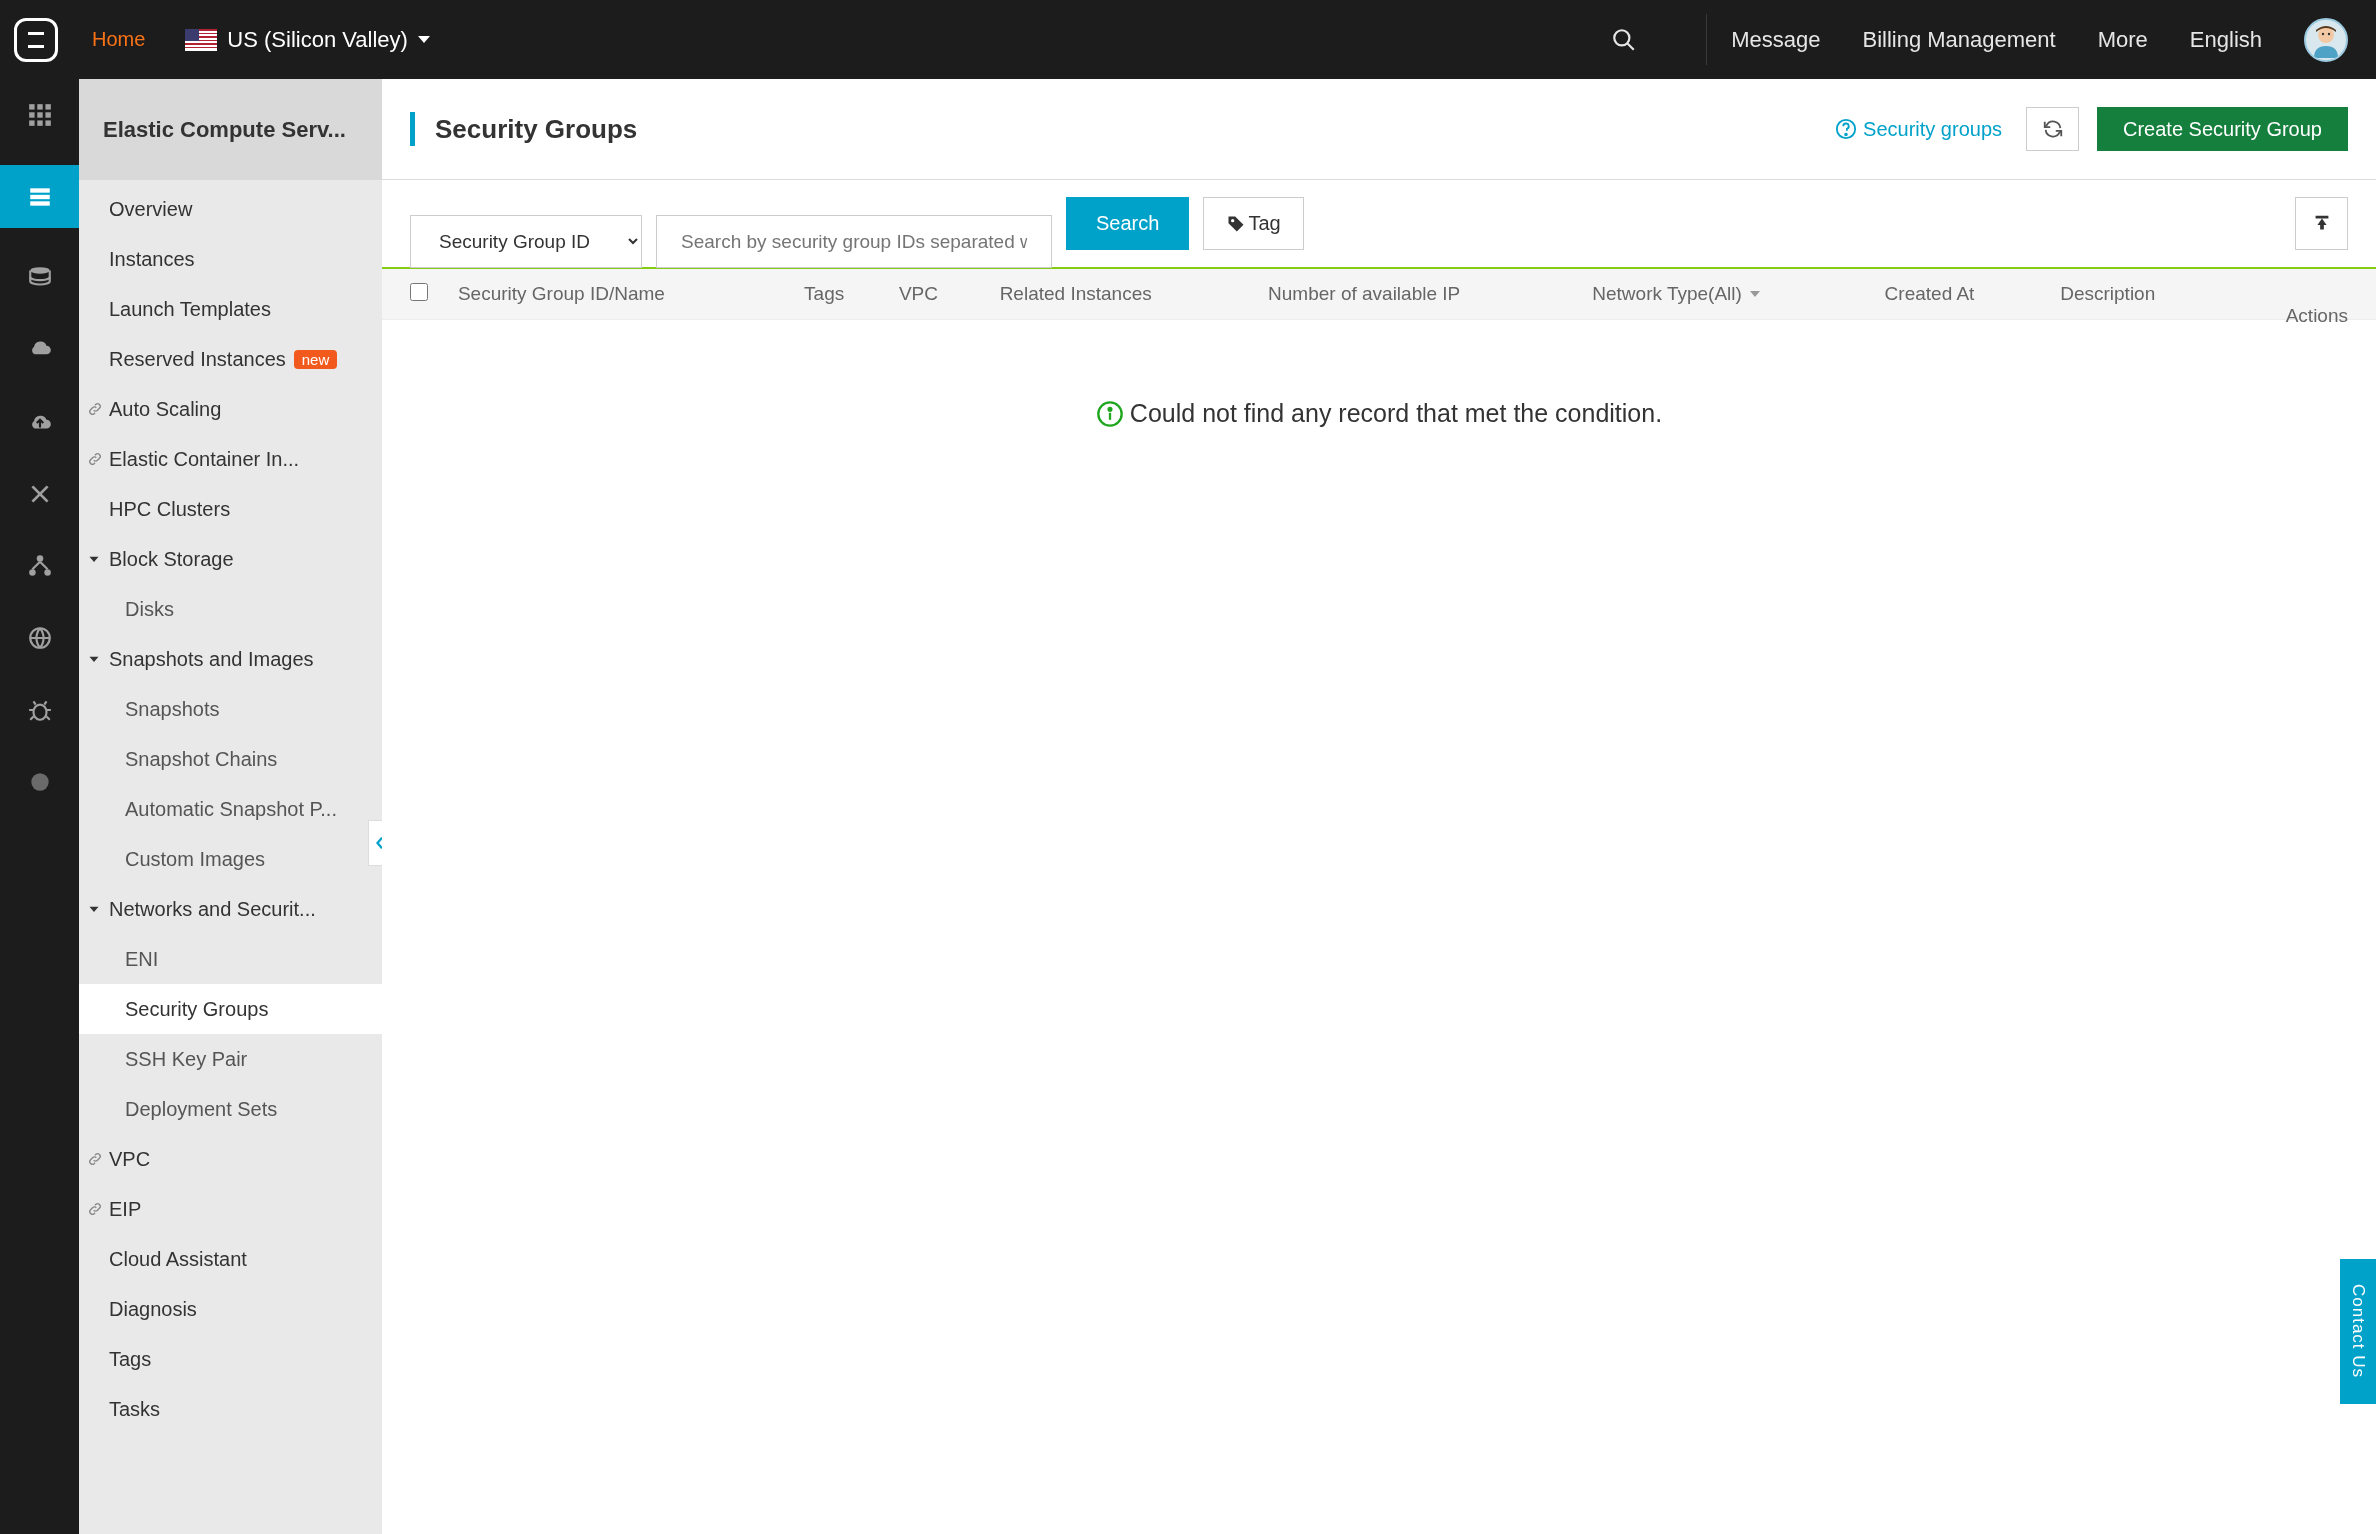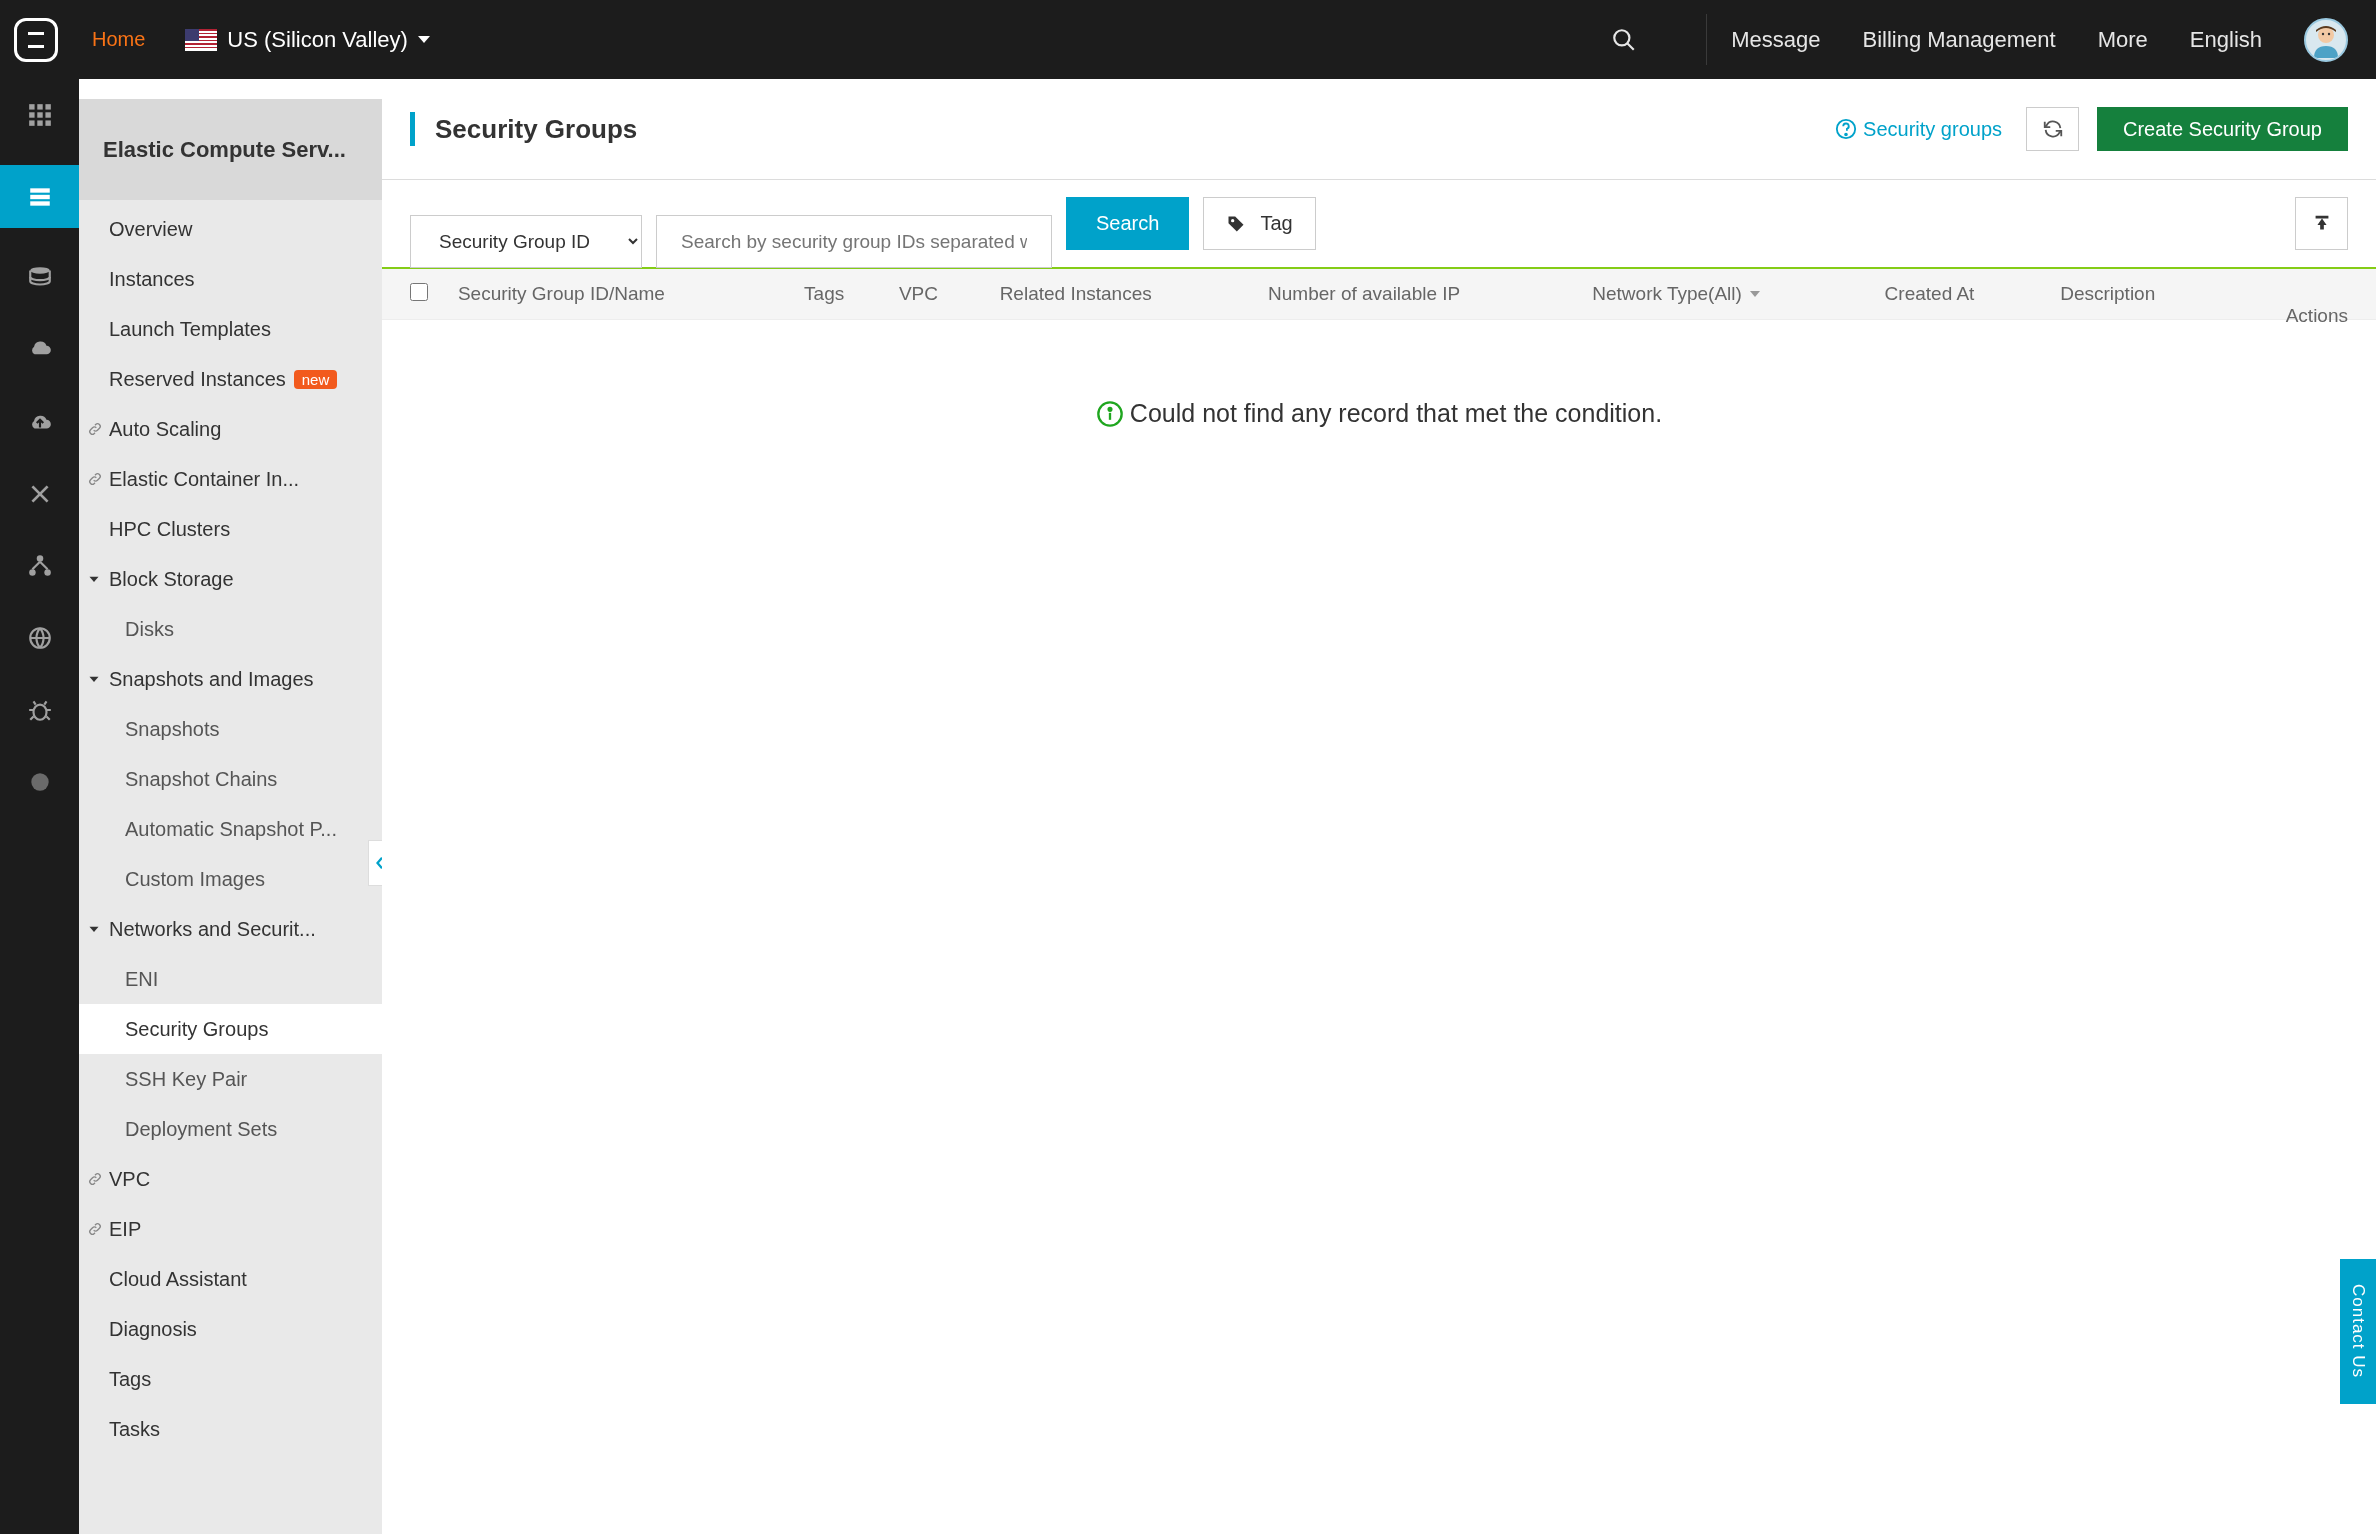--- a/index.html
+++ b/index.html
@@ -21,21 +21,21 @@
 .topbar .avatar { width:44px; height:44px; border-radius:50%; background:#d9e8ef; border:2px solid #9ac9e0; display:flex; align-items:center; justify-content:center; overflow:hidden; cursor:pointer; }
 .topbar .avatar svg { width:36px; height:36px; }
 
 
 .leftrail { position:absolute; top:79px; left:0; width:79px; bottom:0; background:#1c1c1c; display:flex; flex-direction:column; align-items:center; padding-top:22px; gap:44px; }
 .leftrail .rail-ico { width:28px; height:28px; color:#a0a0a0; cursor:pointer; display:flex; align-items:center; justify-content:center; }
 .leftrail .rail-ico.active { width:79px; height:63px; background:#00a2ca; color:#fff; margin-top:-8px; margin-bottom:-8px; }
 .leftrail .rail-ico svg { width:26px; height:26px; }
 
 
-.sidebar { position:absolute; top:79px; left:79px; width:303px; bottom:0; background:#e9e9e9; overflow:hidden;margin-top:20px; }
+.sidebar { position:absolute; top:79px; left:79px; width:303px; bottom:0; background:#e9e9e9; overflow:hidden; }
 .sidebar .sb-title { height:101px; display:flex; align-items:center; padding:0 24px; font-size:22px; font-weight:700; color:#333; background:#d9d9d9; }
 .sidebar .sb-list { padding-top:4px; }
 .sb-item { height:50px; display:flex; align-items:center; padding-left:30px; padding-right:14px; font-size:20px; color:#333; cursor:pointer; position:relative; }
 .sb-item.section { font-weight:400; }
 .sb-item.child { padding-left:46px; color:#555; }
 .sb-item.child.active { background:#fff; color:#333; }
 .sb-item .chev { position:absolute; left:6px; width:18px; height:18px; }
 .sb-item .linkchain { position:absolute; left:8px; width:16px; height:16px; color:#888; }
 .sb-item .new-badge { background:#f25a1d; color:#fff; font-size:15px; padding:1px 8px; border-radius:4px; margin-left:8px; }
 .collapse-handle { position:absolute; top:741px; right:-14px; width:28px; height:46px; background:#fff; border:1px solid #ddd; display:flex; align-items:center; justify-content:center; cursor:pointer; color:#00a2ca; }
@@ -48,21 +48,21 @@
 .page-head .spacer { flex:1; }
 .page-head .help-link { color:#00a2ca; font-size:20px; display:flex; align-items:center; gap:6px; margin-right:24px; cursor:pointer; }
 .page-head .refresh-btn { width:53px; height:44px; border:1px solid #ccc; background:#fff; display:flex; align-items:center; justify-content:center; margin-right:18px; cursor:pointer; }
 .page-head .create-btn { height:44px; background:#15803d; color:#fff; padding:0 26px; display:flex; align-items:center; font-size:20px; cursor:pointer; }
 
 .toolbar { height:87px; display:flex; align-items:center; padding:0 28px; gap:14px; }
 .toolbar select, .toolbar input[type=text] { height:53px; border:1px solid #ccc; background:#fff; font-size:19px; padding:0 24px; color:#333;margin-top:36px; }
 .toolbar select { width:232px; }
 .toolbar input[type=text] { width:396px; }
 .toolbar .search-btn { height:53px; background:#00a2ca; color:#fff; border:none; padding:0 30px; font-size:20px; cursor:pointer; }
-.toolbar .tag-btn { height:53px; border:1px solid #ccc; background:#fff; padding:0 22px; display:flex; align-items:center; gap:14px; font-size:20px; cursor:pointer; }
+.toolbar .tag-btn { height:53px; border:1px solid #ccc; background:#fff; padding:0 22px; display:flex; align-items:center; gap:2px; font-size:20px; cursor:pointer; }
 .toolbar .spacer { flex:1; }
 .toolbar .export-btn { width:53px; height:53px; border:1px solid #ccc; background:#fff; display:flex; align-items:center; justify-content:center; cursor:pointer; }
 
 .table-head { height:53px; background:#f5f5f5; border-top:2px solid #84cc16; border-bottom:1px solid #ededed; display:flex; align-items:center; padding:10px 28px; color:#666; font-size:19px; }
 .table-head .th { white-space:nowrap; }
 .th-cb { width:48px; }
 .th-cb input { width:18px; height:18px; }
 .th1 { width:347px; }
 .th2 { width:95px; }
 .th3 { width:101px; }

